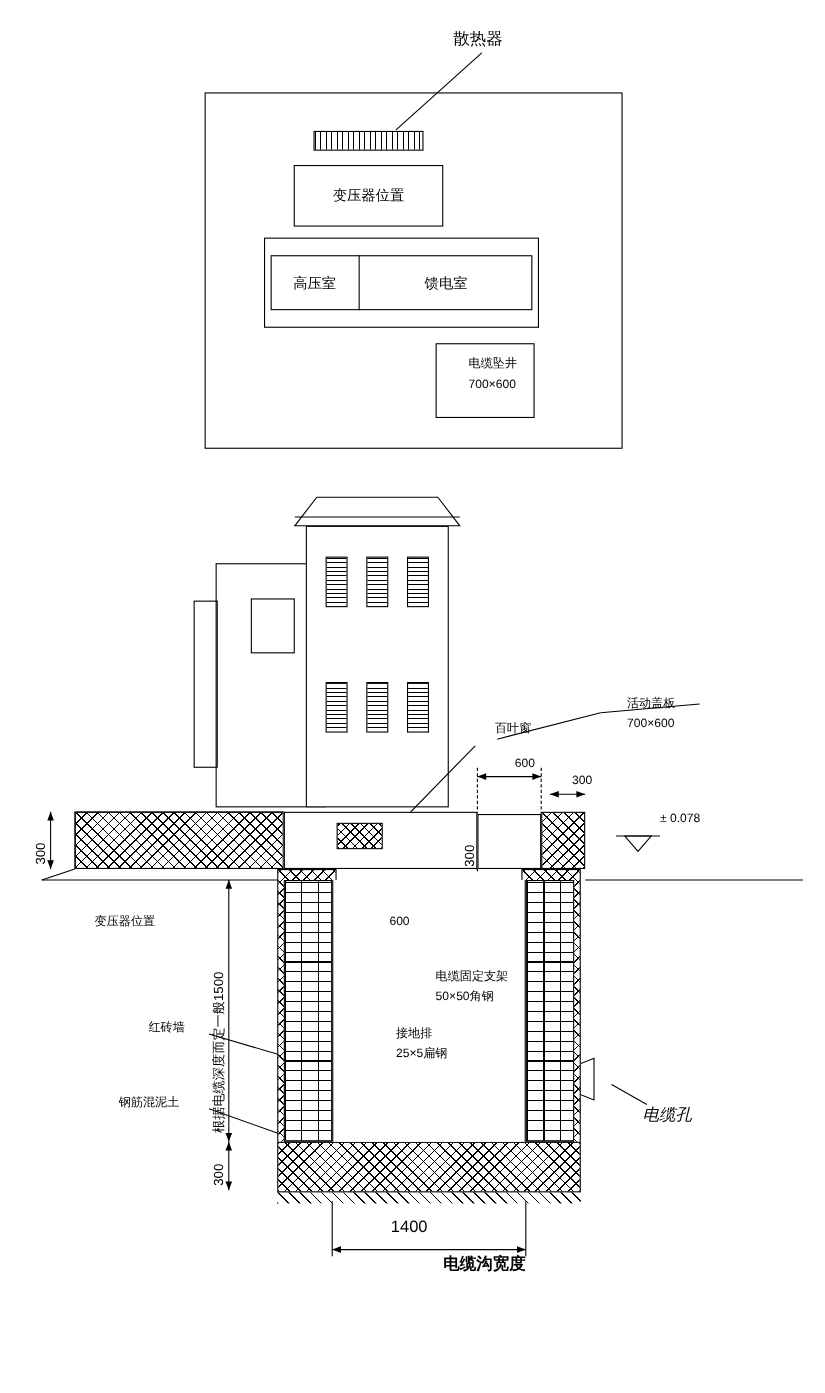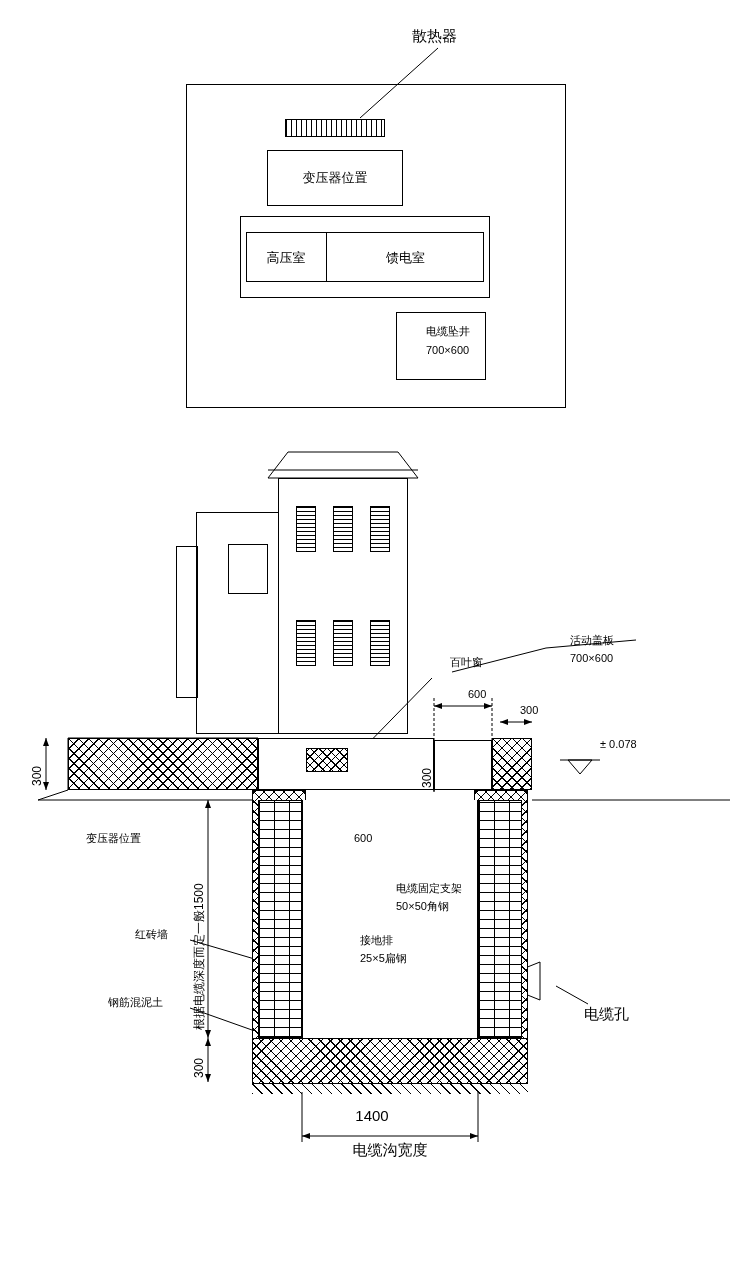--- a/index.html
+++ b/index.html
@@ -245,19 +245,19 @@
   <div class="lbl sm" style="left:332px; top:832px;">600</div>
 
   <div class="lbl sm" style="left:374px; top:882px;">电缆固定支架</div>
   <div class="lbl sm" style="left:374px; top:900px;">50×50角钢</div>
 
   <div class="lbl sm" style="left:338px; top:934px;">接地排</div>
   <div class="lbl sm" style="left:338px; top:952px;">25×5扁钢</div>
 
   <div class="vert sm" style="left:192px; top:1078px;">300</div>
 
-  <div class="lbl big" style="left:584px; top:1006px;">电缆孔</div>
+  <div class="lbl big" style="left:584px; top:1006px;font-style:italic;">电缆孔</div>
 
   <div class="lbl big" style="left:302px; top:1108px; width:140px; text-align:center;">1400</div>
-  <div class="lbl big" style="left:302px; top:1142px; width:176px; text-align:center;">电缆沟宽度</div>
+  <div class="lbl big" style="left:302px; top:1142px; width:176px; text-align:right;font-weight:bold;">电缆沟宽度</div>
 
 
 </div>
 
 </body></html>

